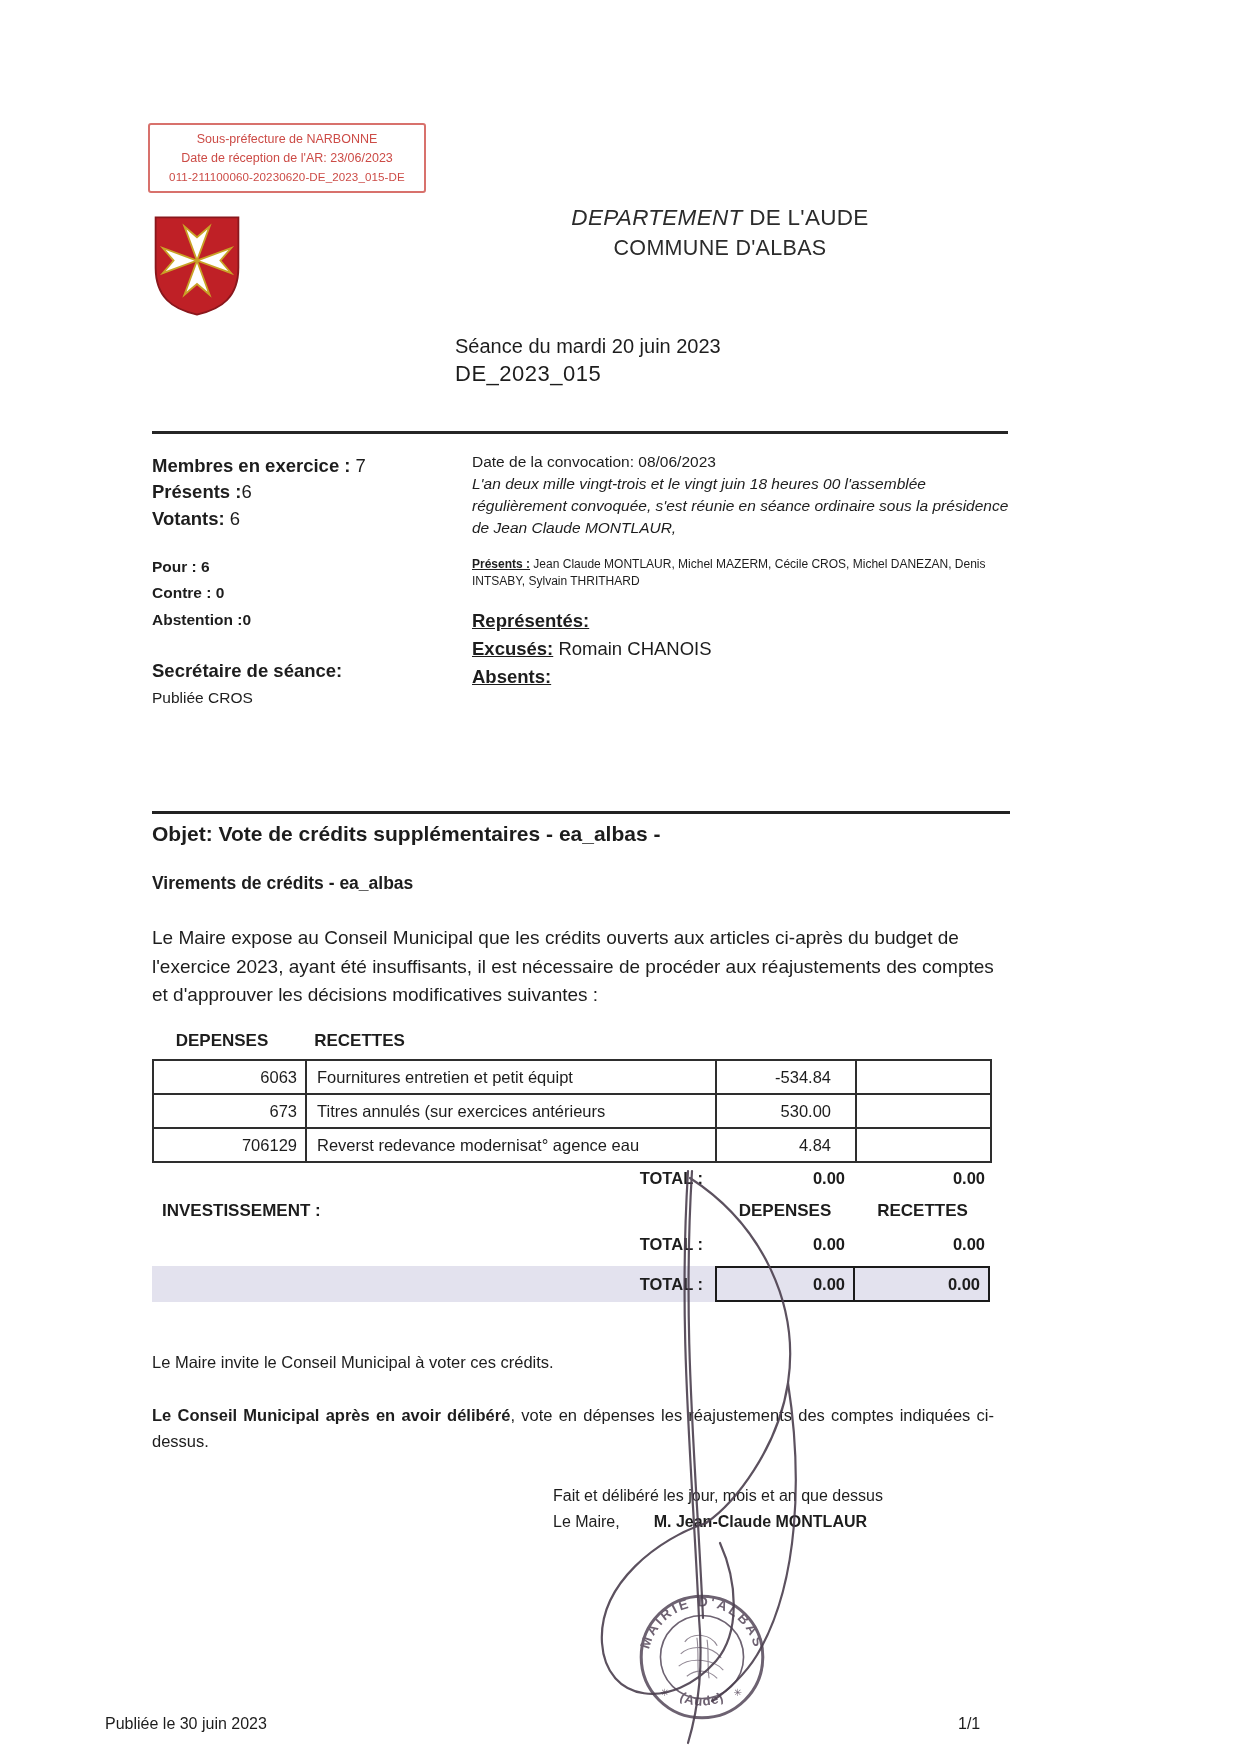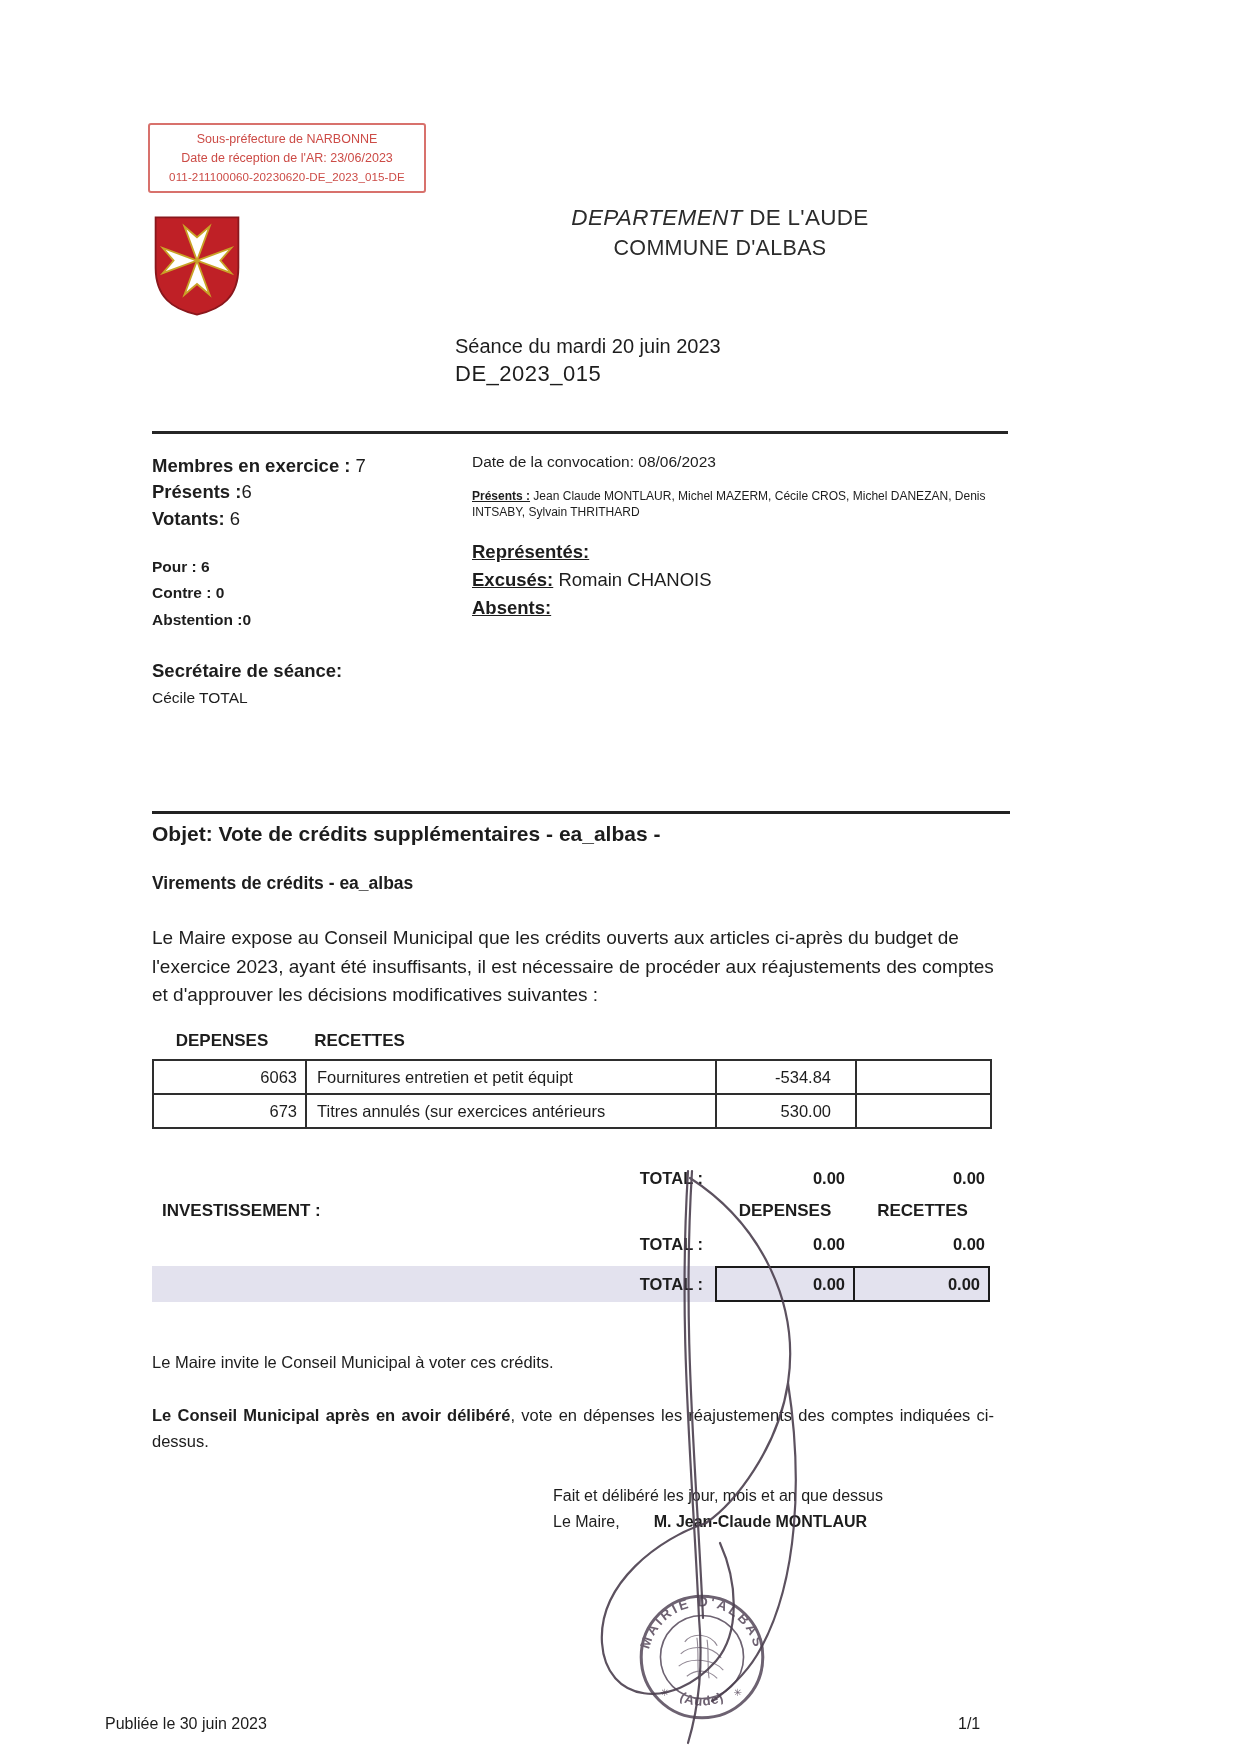--- a/index.html
+++ b/index.html
@@ -144,25 +144,26 @@
   <div class="abs left-col">
     <div class="count-line"><b>Membres en exercice :</b><span> 7</span></div>
     <div class="count-line"><b>Présents :</b><span>6</span></div>
     <div class="count-line"><b>Votants:</b><span> 6</span></div>
     <div class="votes">
       <div><b>Pour :</b><span> 6</span></div>
       <div><b>Contre :</b><span> 0</span></div>
       <div><b>Abstention :</b><span>0</span></div>
     </div>
     <div class="sec-label">Secrétaire de séance:</div>
-    <div class="sec-name">Cécile TOTAL</div>
+    <div class="sec-name">Publiée CROS</div>
   </div>
 
   <div class="abs right-col">
     <div class="convocation">Date de la convocation: 08/06/2023</div>
+    <div class="preamble">L'an deux mille vingt-trois et le vingt juin 18 heures 00 l'assemblée régulièrement convoquée, s'est réunie en séance ordinaire sous la présidence de Jean Claude MONTLAUR,</div>
     <div class="presents"><b class="u">Présents :</b><span> Jean Claude MONTLAUR, Michel MAZERM, Cécile CROS, Michel DANEZAN, Denis INTSABY, Sylvain THRITHARD</span></div>
     <div class="rep-line"><b class="u">Représentés:</b></div>
     <div class="rep-line"><b class="u">Excusés:</b><span> Romain CHANOIS</span></div>
     <div class="rep-line"><b class="u">Absents:</b></div>
   </div>
 
   <div class="abs rule2"></div>
 
   <div class="abs objet">Objet: Vote de crédits supplémentaires - ea_albas -</div>
   <div class="abs subtitle">Virements de crédits - ea_albas</div>
@@ -184,20 +185,26 @@
       <tr>
         <td class="c-code">6063</td>
         <td class="c-label">Fournitures entretien et petit équipt</td>
         <td class="c-dep">-534.84</td>
         <td class="c-rec"></td>
       </tr>
       <tr>
         <td class="c-code">673</td>
         <td class="c-label">Titres annulés (sur exercices antérieurs</td>
         <td class="c-dep">530.00</td>
+        <td class="c-rec"></td>
+      </tr>
+      <tr>
+        <td class="c-code">706129</td>
+        <td class="c-label">Reverst redevance modernisat° agence eau</td>
+        <td class="c-dep">4.84</td>
         <td class="c-rec"></td>
       </tr>
     </tbody>
   </table>
 
   <div class="abs total-row total-fonc">
     <div class="tr-label">TOTAL :</div>
     <div class="tr-dep">0.00</div>
     <div class="tr-rec">0.00</div>
   </div>

